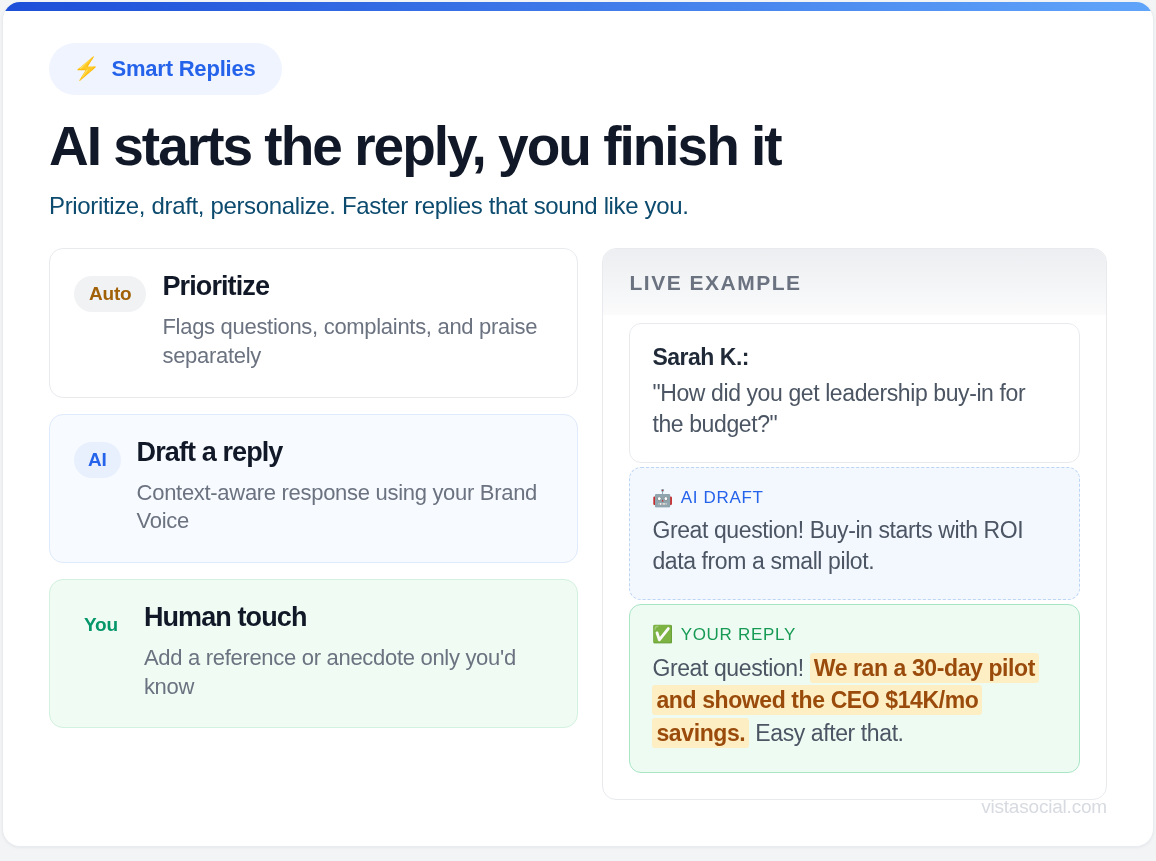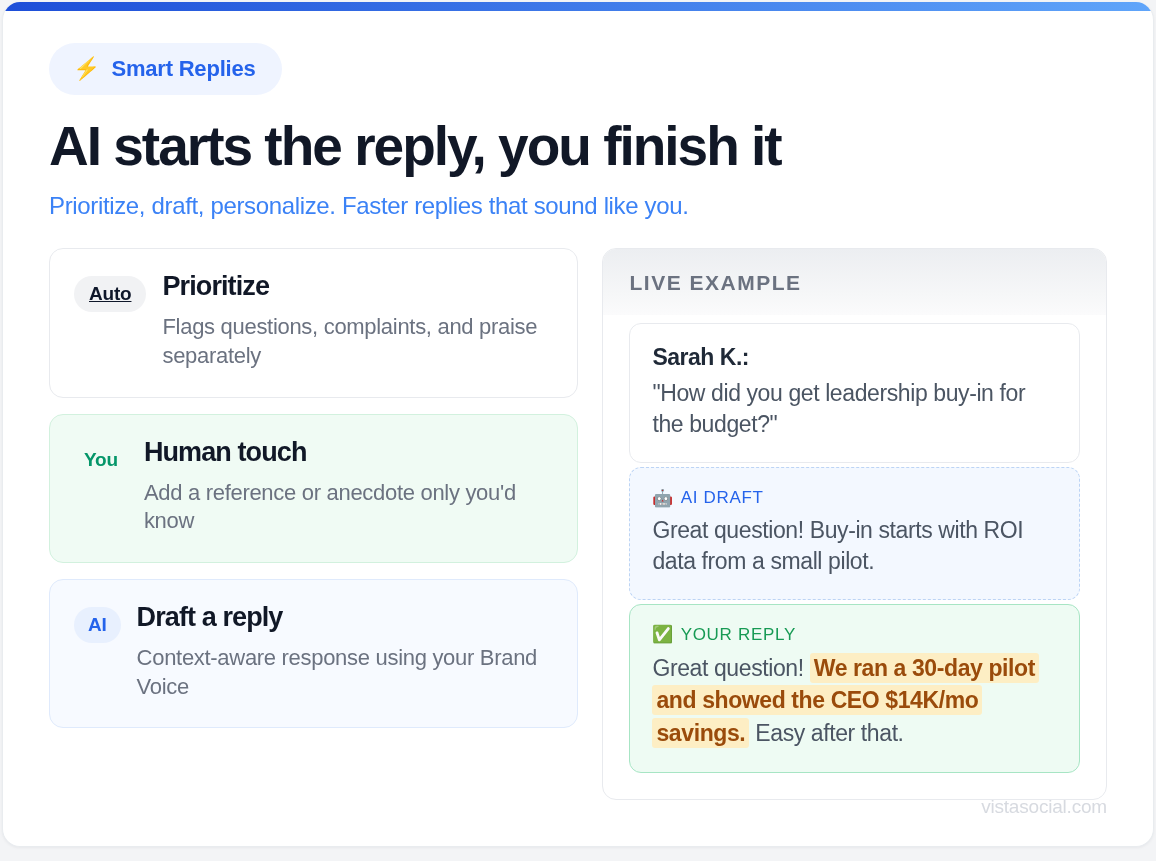--- a/index.html
+++ b/index.html
@@ -78,21 +78,21 @@
     font-size: 55px;
     font-weight: bold;
     color: #111827;
     letter-spacing: -2.0px;
     line-height: 1.08;
     margin-bottom: 16px;
     white-space: nowrap;
   }
   .subhead {
     font-size: 24px;
-    color: #3b82f6;
+    color: #0c4a6e;
     letter-spacing: -0.35px;
     margin-bottom: 28px;
   }
 
   
   .columns {
     display: flex;
     gap: 24px;
     align-items: flex-start;
   }
@@ -122,21 +122,21 @@
     align-items: center;
     justify-content: center;
     border-radius: 999px;
     font-size: 19px;
     font-weight: bold;
     letter-spacing: -0.2px;
     height: 36px;
     padding: 0 15px;
     margin-top: 5px;
   }
-  .chip--auto { background: #f1f2f4; color: #0f172a; text-decoration: underline; }
+  .chip--auto { background: #f1f2f4; color: #a16207; }
   .chip--ai   { background: #e8f0fe; color: #2563eb; padding: 0 14px; }
   .chip--you  { background: transparent; color: #059669; padding: 0 10px; }
 
   .step-body { flex: 1 1 auto; min-width: 0; }
   .step-title {
     font-size: 27px;
     font-weight: bold;
     color: #111827;
     letter-spacing: -0.9px;
     line-height: 1.15;
@@ -274,33 +274,33 @@
         <div class="col-left">
 
           <div class="step step--auto">
             <span class="chip chip--auto">Auto</span>
             <div class="step-body">
               <div class="step-title">Prioritize</div>
               <div class="step-desc">Flags questions, complaints, and praise separately</div>
             </div>
           </div>
 
+          <div class="step step--ai">
+            <span class="chip chip--ai">AI</span>
+            <div class="step-body">
+              <div class="step-title">Draft a reply</div>
+              <div class="step-desc">Context-aware response using your Brand Voice</div>
+            </div>
+          </div>
+
           <div class="step step--you">
             <span class="chip chip--you">You</span>
             <div class="step-body">
               <div class="step-title">Human touch</div>
               <div class="step-desc">Add a reference or anecdote only you'd know</div>
-            </div>
-          </div>
-
-          <div class="step step--ai">
-            <span class="chip chip--ai">AI</span>
-            <div class="step-body">
-              <div class="step-title">Draft a reply</div>
-              <div class="step-desc">Context-aware response using your Brand Voice</div>
             </div>
           </div>
 
         </div>
 
         <div class="col-right">
           <div class="panel">
 
             <div class="panel-head">
               <div class="panel-head-label">LIVE EXAMPLE</div>

